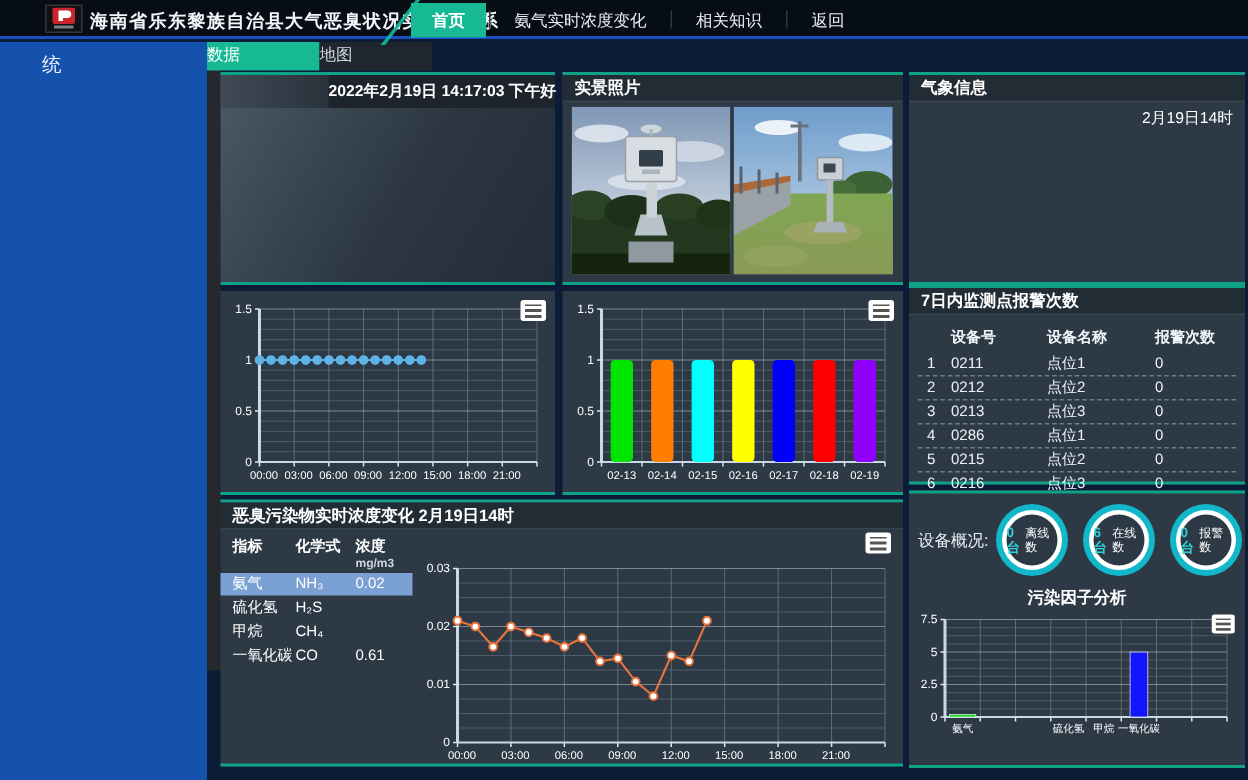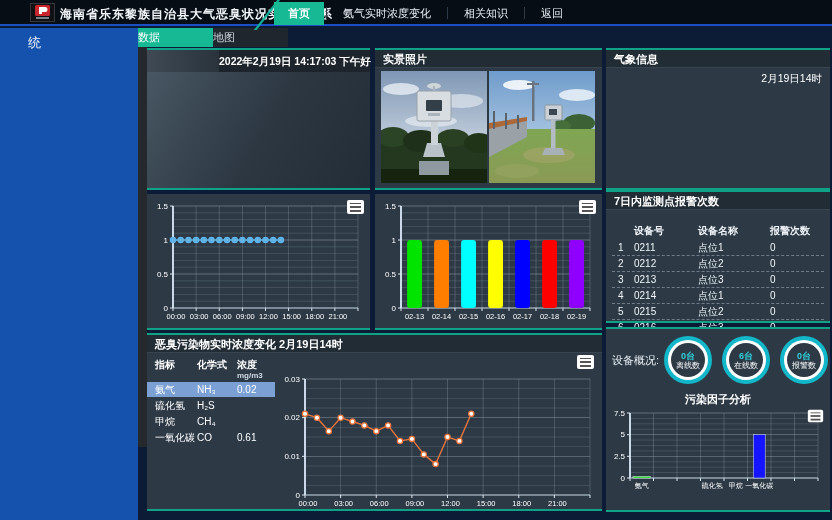--- a/index.html
+++ b/index.html
@@ -48,21 +48,21 @@
   .weather-date{text-align:right;font-size:10.5px;color:#fff;padding:4px 8px 0 12px}
 
   
   #p-chart1{left:147px;top:194px;width:223px;height:136px;border-top:none}
   #p-chart2{left:375px;top:194px;width:227px;height:136px;border-top:none}
   .chartbox{position:relative;width:100%;height:100%}
   .chart-area{position:absolute;left:0;top:2px}
 
   
   #p-alarms{left:606px;top:190px;width:224px;height:133px}
-  .tbl{font-size:10px;color:#f0f4f8;padding:13px 6px 0 6px}
+  .tbl{font-size:10px;color:#f0f4f8;padding:8px 6px 0 6px}
   .tr{display:flex;height:16px;line-height:15px;border-bottom:1px dashed rgba(215,226,238,.4)}
   .tr.head{font-weight:bold;border-bottom:none;height:17px}
   .td-i{width:22px;padding-left:6px}
   .td-a{width:64px}
   .td-b{width:72px}
   .td-c{flex:1}
 
   
   #p-pollutant{left:147px;top:333px;width:455px;height:178px}
   .poll-body{position:relative;height:158px}
@@ -77,21 +77,21 @@
   .poll-chart-wrap{position:absolute;left:128px;top:0;width:327px;height:158px}
   .poll-chart-title{position:absolute;left:0;top:4px;width:100%;text-align:center;font-size:11px;font-weight:bold;color:#fff}
   .poll-chart{position:absolute;left:0;top:20px}
 
   
   #p-devices{left:606px;top:327px;width:224px;height:185px}
   .dev-row{position:relative;height:62px}
   .dev-label{position:absolute;left:6px;top:24px;font-size:11px;color:#e8eef4}
   .ring{position:absolute;top:7px;width:48px;height:48px;border-radius:50%;background:#12b7c9;display:flex;align-items:center;justify-content:center}
   .ring .mid{width:40px;height:40px;border-radius:50%;background:#fff;display:flex;align-items:center;justify-content:center}
-  .ring .inner{width:34px;height:34px;border-radius:50%;background:#2d3a46;display:flex;flex-direction:column;align-items:center;justify-content:center}
+  .ring .inner{width:34px;height:34px;border-radius:50%;background:#2d3a46;display:flex;flex-direction:row;align-items:center;justify-content:center}
   .ring .cnt{font-size:9px;font-weight:bold;color:#2fd0d8;line-height:10px}
   .ring .lbl{font-size:8px;color:#fff;line-height:9px}
   .factor-title{text-align:center;font-size:11px;font-weight:bold;color:#fff;height:16px;line-height:16px}
 
   
   .toolbox{position:absolute;width:17px;height:14px;background:#fff;border-radius:2px;padding:2.5px 3px;cursor:pointer;display:flex;flex-direction:column;justify-content:space-between;z-index:12}
   .toolbox i{display:block;height:1.6px;background:#555}
 </style>
 </head>
 <body>
@@ -373,21 +373,21 @@
           <div class="td-c">0</div>
         </div>
         <div class="tr">
           <div class="td-i">3</div>
           <div class="td-a">0213</div>
           <div class="td-b">点位3</div>
           <div class="td-c">0</div>
         </div>
         <div class="tr">
           <div class="td-i">4</div>
-          <div class="td-a">0214</div>
+          <div class="td-a">0286</div>
           <div class="td-b">点位1</div>
           <div class="td-c">0</div>
         </div>
         <div class="tr">
           <div class="td-i">5</div>
           <div class="td-a">0215</div>
           <div class="td-b">点位2</div>
           <div class="td-c">0</div>
         </div>
         <div class="tr">

